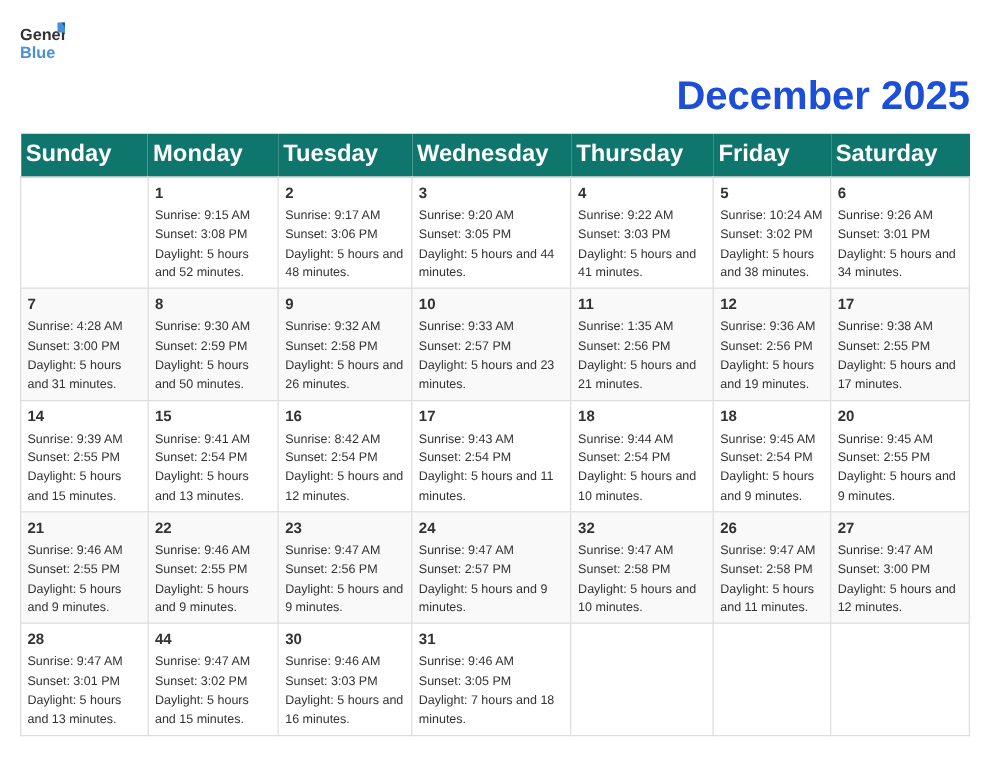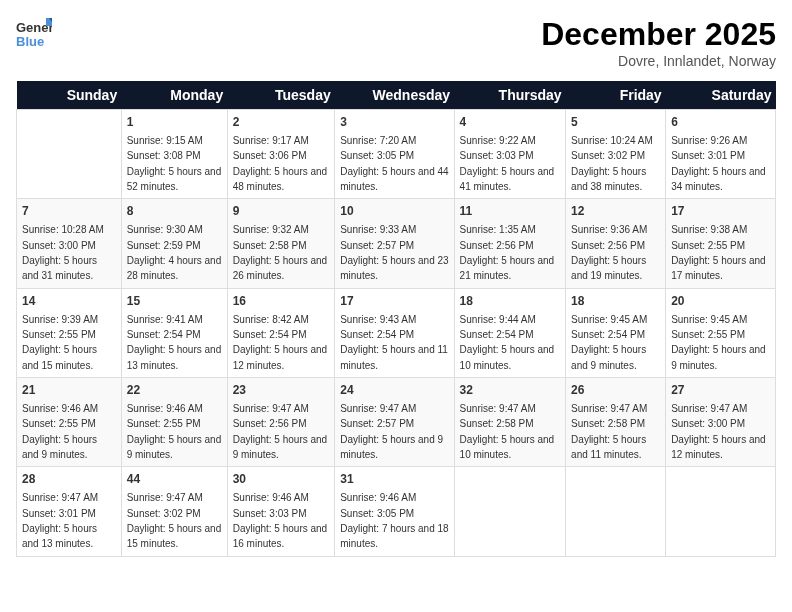--- a/index.html
+++ b/index.html
@@ -20,37 +20,38 @@
       display: flex;
       align-items: center;
       gap: 4px;
     }
     .title-area {
       text-align: right;
     }
     .calendar-title {
       font-size: 32px;
       font-weight: bold;
-      color: #000000;
+      color: #1d4ed8;
+      margin-top: 42px;
     }
     .calendar-subtitle {
       font-size: 14px;
       color: #555;
     }
     table {
       width: 100%;
       border-collapse: collapse;
       font-size: 11px;
     }
     thead tr th {
-      background-color: #0f172a;
+      background-color: #0f766e;
       color: #fff;
       padding: 6px 4px;
-      text-align: right;
-      font-size: 14px;
+      text-align: left;
+      font-size: 19px;
       font-weight: bold;
     }
     tbody tr td {
       border: 1px solid #ddd;
       vertical-align: top;
       padding: 4px 5px;
       min-height: 70px;
       height: 80px;
       color: #333;
       line-height: 1.4;
@@ -86,21 +87,20 @@
         <text x="0" y="16" font-size="13" font-weight="bold" font-family="Arial" fill="#333">General</text>
         <text x="0" y="30" font-size="13" font-weight="bold" font-family="Arial" fill="#4a90d9">Blue</text>
         <polygon points="30,2 36,2 36,10 30,10" fill="#4a90d9"></polygon>
         <polygon points="33,2 36,2 36,6" fill="#1a5a9f"></polygon>
       </svg>
     </div>
   </div>
 </div>
   <div class="title-area">
     <div class="calendar-title">December 2025</div>
-    <div class="calendar-subtitle">Dovre, Innlandet, Norway</div>
   </div>
 </div>
 
 <table>
   <thead>
     <tr>
       <th>Sunday</th>
       <th>Monday</th>
       <th>Tuesday</th>
       <th>Wednesday</th>
@@ -119,21 +119,21 @@
         <span class="day-info">Daylight: 5 hours and 52 minutes.</span>
       </td>
         <td>
         <span class="day-number">2</span>
         <span class="day-info">Sunrise: 9:17 AM</span><br>
         <span class="day-info">Sunset: 3:06 PM</span><br>
         <span class="day-info">Daylight: 5 hours and 48 minutes.</span>
       </td>
         <td>
         <span class="day-number">3</span>
-        <span class="day-info">Sunrise: 7:20 AM</span><br>
+        <span class="day-info">Sunrise: 9:20 AM</span><br>
         <span class="day-info">Sunset: 3:05 PM</span><br>
         <span class="day-info">Daylight: 5 hours and 44 minutes.</span>
       </td>
         <td>
         <span class="day-number">4</span>
         <span class="day-info">Sunrise: 9:22 AM</span><br>
         <span class="day-info">Sunset: 3:03 PM</span><br>
         <span class="day-info">Daylight: 5 hours and 41 minutes.</span>
       </td>
         <td>
@@ -145,29 +145,29 @@
         <td>
         <span class="day-number">6</span>
         <span class="day-info">Sunrise: 9:26 AM</span><br>
         <span class="day-info">Sunset: 3:01 PM</span><br>
         <span class="day-info">Daylight: 5 hours and 34 minutes.</span>
       </td>
       </tr>
       <tr>
         <td>
         <span class="day-number">7</span>
-        <span class="day-info">Sunrise: 10:28 AM</span><br>
+        <span class="day-info">Sunrise: 4:28 AM</span><br>
         <span class="day-info">Sunset: 3:00 PM</span><br>
         <span class="day-info">Daylight: 5 hours and 31 minutes.</span>
       </td>
         <td>
         <span class="day-number">8</span>
         <span class="day-info">Sunrise: 9:30 AM</span><br>
         <span class="day-info">Sunset: 2:59 PM</span><br>
-        <span class="day-info">Daylight: 4 hours and 28 minutes.</span>
+        <span class="day-info">Daylight: 5 hours and 50 minutes.</span>
       </td>
         <td>
         <span class="day-number">9</span>
         <span class="day-info">Sunrise: 9:32 AM</span><br>
         <span class="day-info">Sunset: 2:58 PM</span><br>
         <span class="day-info">Daylight: 5 hours and 26 minutes.</span>
       </td>
         <td>
         <span class="day-number">10</span>
         <span class="day-info">Sunrise: 9:33 AM</span><br>

